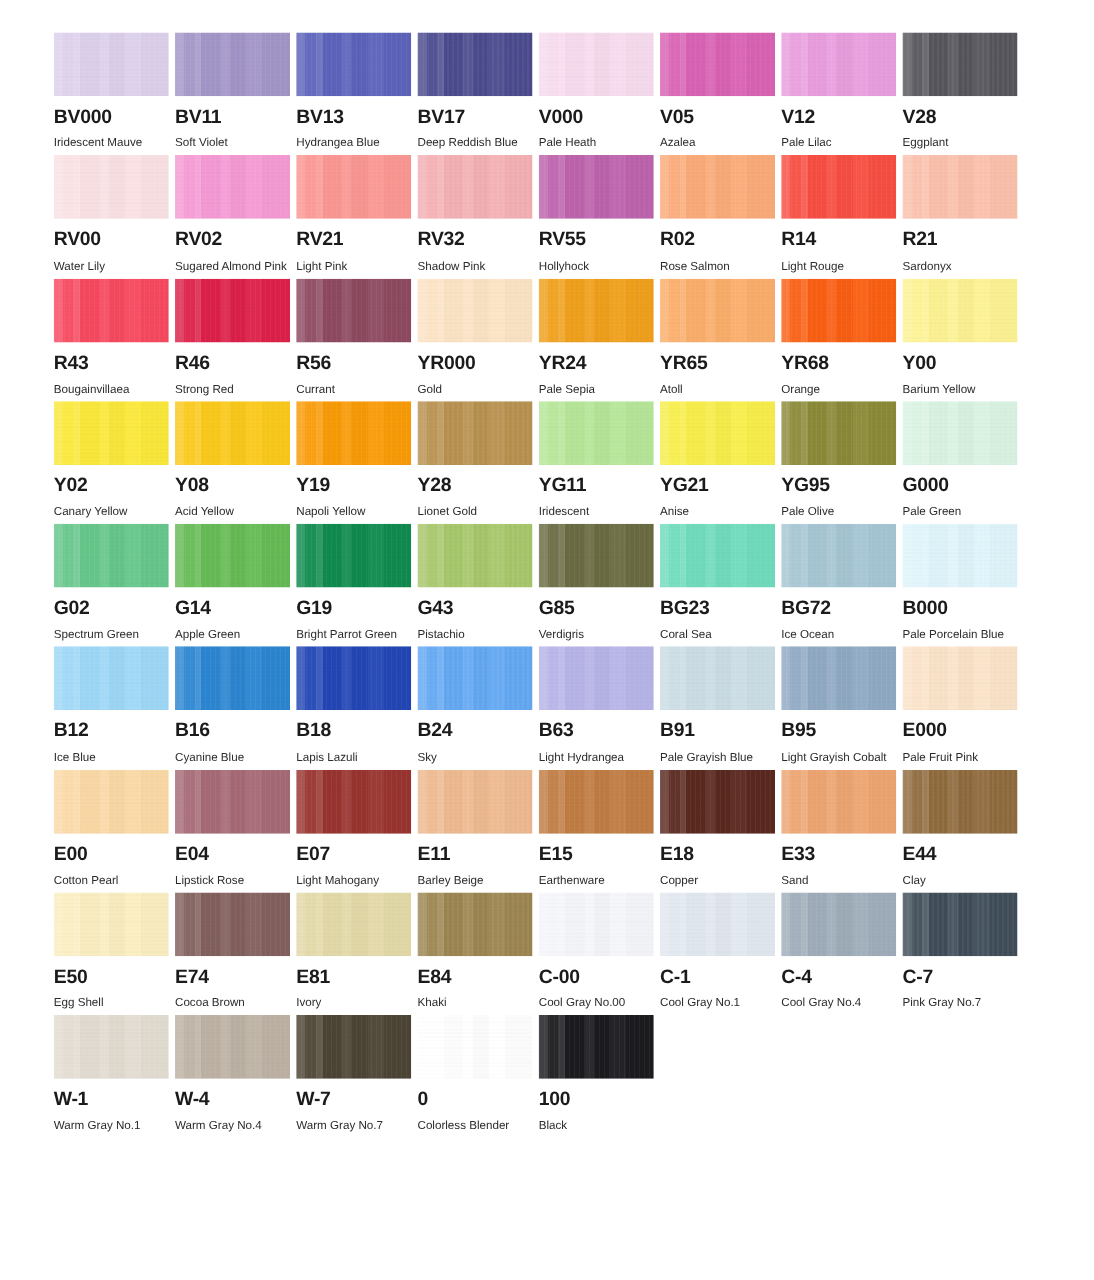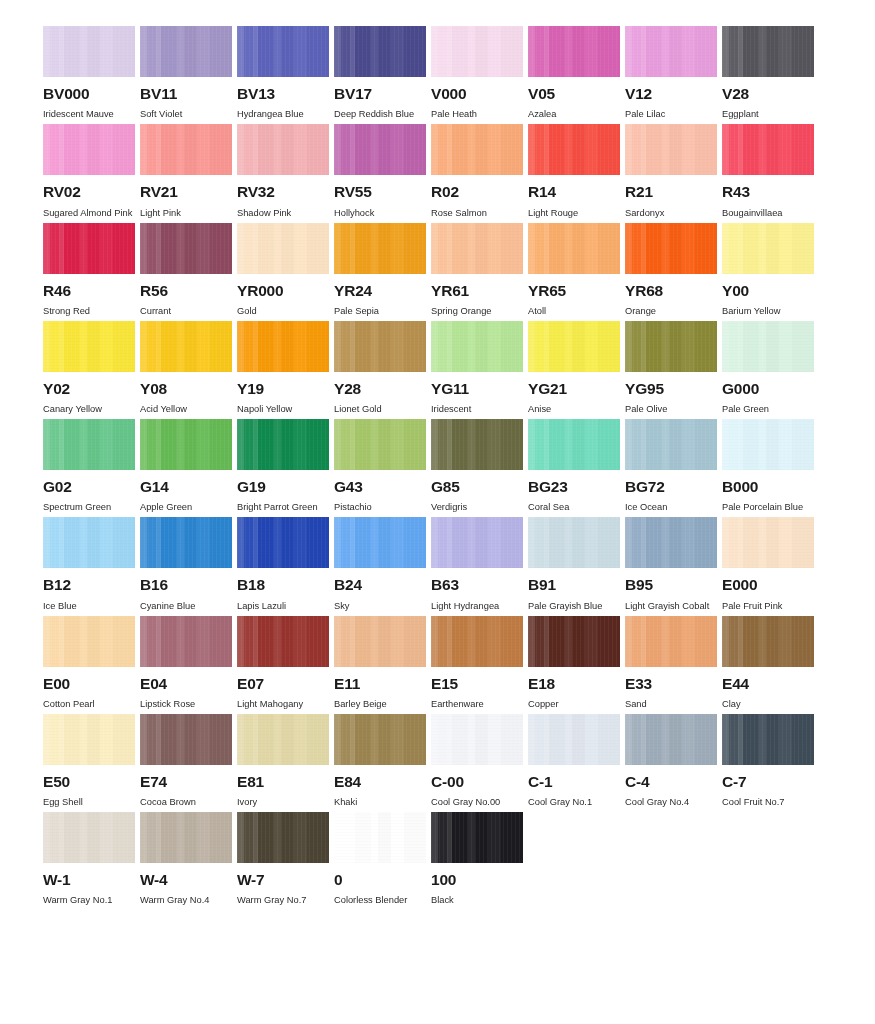--- a/index.html
+++ b/index.html
@@ -159,20 +159,29 @@
         <div class="swatch-block">
           <div class="ink" style="background: rgb(86, 85, 92);"></div>
           <div class="bands"></div>
           <div class="grain"></div>
         </div>
         <div class="swatch-code">V28</div>
         <div class="swatch-name">Eggplant</div>
       </div>
       <div class="swatch-card">
         <div class="swatch-block">
+          <div class="ink" style="background: rgb(250, 225, 228);"></div>
+          <div class="bands"></div>
+          <div class="grain"></div>
+        </div>
+        <div class="swatch-code">RV00</div>
+        <div class="swatch-name">Water Lily</div>
+      </div>
+      <div class="swatch-card">
+        <div class="swatch-block">
           <div class="ink" style="background: rgb(245, 154, 212);"></div>
           <div class="bands"></div>
           <div class="grain"></div>
         </div>
         <div class="swatch-code">RV02</div>
         <div class="swatch-name">Sugared Almond Pink</div>
       </div>
       <div class="swatch-card">
         <div class="swatch-block">
           <div class="ink" style="background: rgb(251, 151, 147);"></div>
@@ -267,29 +276,20 @@
         <div class="swatch-block">
           <div class="ink" style="background: rgb(240, 160, 27);"></div>
           <div class="bands"></div>
           <div class="grain"></div>
         </div>
         <div class="swatch-code">YR24</div>
         <div class="swatch-name">Pale Sepia</div>
       </div>
       <div class="swatch-card">
         <div class="swatch-block">
-          <div class="ink" style="background: rgb(251, 192, 150);"></div>
-          <div class="bands"></div>
-          <div class="grain"></div>
-        </div>
-        <div class="swatch-code">YR61</div>
-        <div class="swatch-name">Spring Orange</div>
-      </div>
-      <div class="swatch-card">
-        <div class="swatch-block">
           <div class="ink" style="background: rgb(251, 174, 107);"></div>
           <div class="bands"></div>
           <div class="grain"></div>
         </div>
         <div class="swatch-code">YR65</div>
         <div class="swatch-name">Atoll</div>
       </div>
       <div class="swatch-card">
         <div class="swatch-block">
           <div class="ink" style="background: rgb(250, 95, 18);"></div>
@@ -659,21 +659,21 @@
         <div class="swatch-code">C-4</div>
         <div class="swatch-name">Cool Gray No.4</div>
       </div>
       <div class="swatch-card">
         <div class="swatch-block">
           <div class="ink" style="background: rgb(63, 77, 89);"></div>
           <div class="bands"></div>
           <div class="grain"></div>
         </div>
         <div class="swatch-code">C-7</div>
-        <div class="swatch-name">Cool Fruit No.7</div>
+        <div class="swatch-name">Pink Gray No.7</div>
       </div>
       <div class="swatch-card">
         <div class="swatch-block">
           <div class="ink" style="background: rgb(227, 220, 209);"></div>
           <div class="bands"></div>
           <div class="grain"></div>
         </div>
         <div class="swatch-code">W-1</div>
         <div class="swatch-name">Warm Gray No.1</div>
       </div>

